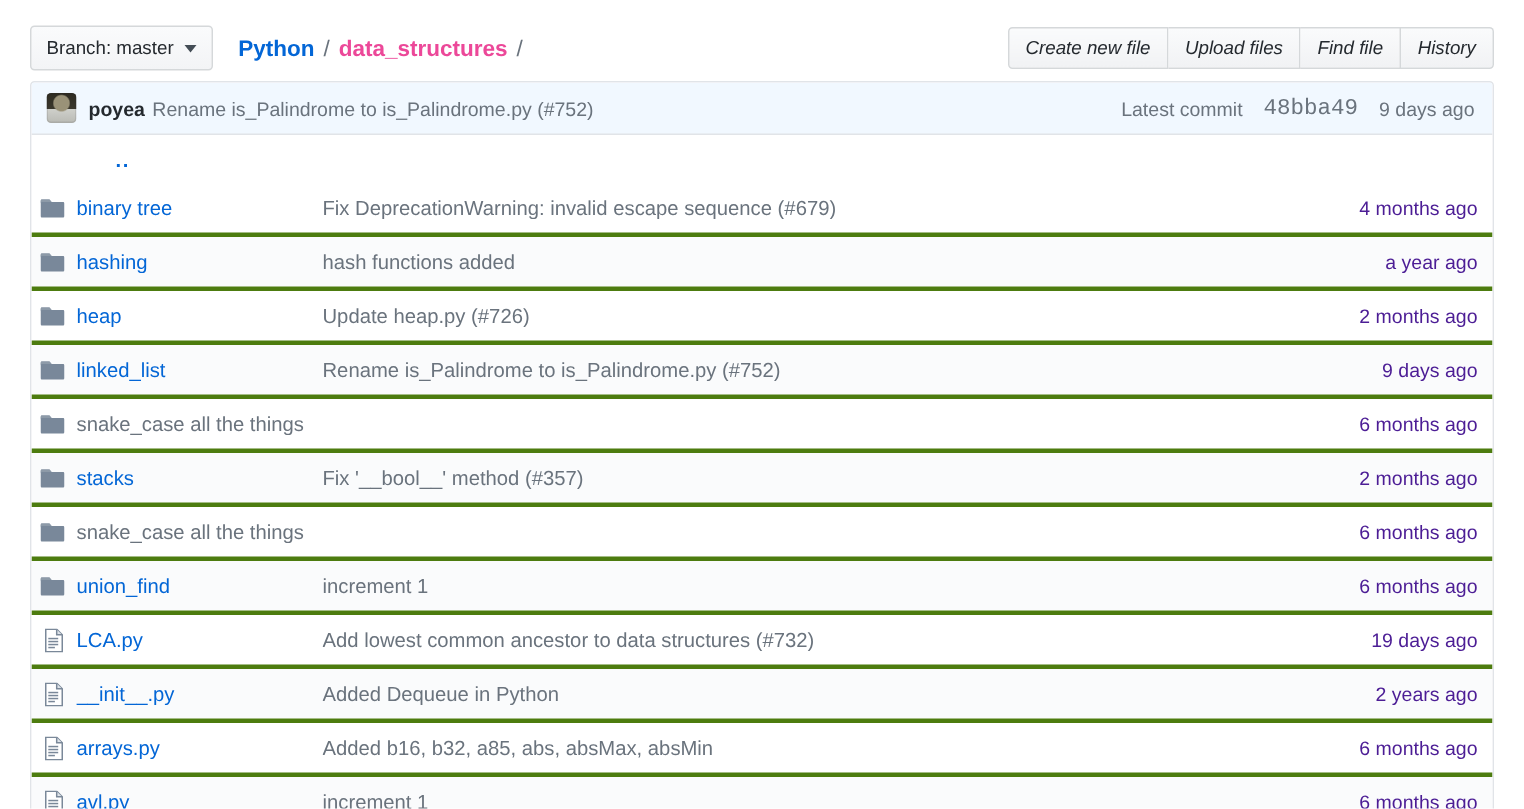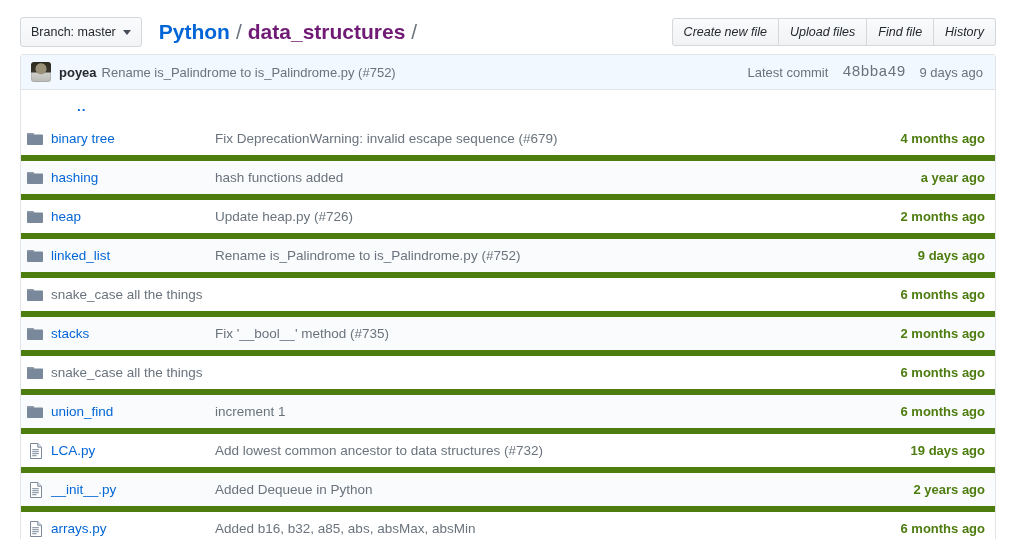--- a/index.html
+++ b/index.html
@@ -48,38 +48,38 @@
   .caret {
     width: 0; height: 0;
     border-left: 4px solid transparent;
     border-right: 4px solid transparent;
     border-top: 5px solid #444d56;
     display: inline-block;
     margin-left: 1px;
   }
   .breadcrumb {
     margin-left: 17px;
-    font-size: 21px;
+    font-size: 15px;
     font-weight: bold;
     white-space: nowrap;
     display: flex;
     align-items: baseline;
     gap: 0;
   }
   .breadcrumb .lnk {
     color: #0366d6;
     text-decoration: none;
     cursor: pointer;
   }
   .breadcrumb .sep {
     color: #6a737d;
     font-weight: normal;
     padding: 0 6px;
   }
-  .breadcrumb .cur { color: #701a75; }
+  .breadcrumb .cur { color: #ec4899; }
 
   .btn-group {
     margin-left: auto;
     display: flex;
     align-items: center;
   }
   .btn-group .btn {
     height: 28px;
     padding: 0 11px;
     display: inline-flex;
@@ -149,21 +149,21 @@
     font-size: 15px;
     color: #6a737d;
     cursor: pointer;
   }
 
   
   .row {
     display: flex;
     align-items: center;
     height: 33px;
-    border-top: 6px solid #4d7c0f;
+    border-top: 3px solid #4d7c0f;
     font-size: 13.5px;
     background: #fff;
   }
   .row.alt { background: #fafbfc; }
   .row.parent { height: 32px; border-top: none; }
   .row:first-child { border-top: none; }
 
   .c-icon {
     width: 30px;
     flex: none;
@@ -183,26 +183,25 @@
   .c-msg {
     flex: 1 1 auto;
     color: #6a737d;
     overflow: hidden;
     white-space: nowrap;
     text-overflow: ellipsis;
     padding-right: 12px;
   }
   .c-age {
     flex: none;
-    color: #4d7c0f;
+    color: #4c1d95;
     text-align: left;
     padding-right: 10px;
     white-space: nowrap;
     font-size: 13px;
-    font-weight: bold;
   }
   .namelink {
     color: #0366d6;
     text-decoration: none;
     cursor: pointer;
   }
   .updots {
     color: #0366d6;
     font-weight: bold;
     letter-spacing: 1px;
@@ -314,21 +313,21 @@
           <span class="c-age">6 months ago</span>
         </div>
         <div class="row alt">
           <span class="c-icon">
             <svg width="16" height="14" viewBox="0 0 16 14" aria-hidden="true">
               <path fill="#79889a" d="M1 1h5l1.4 1.6H15c.55 0 1 .45 1 1V12c0 .55-.45 1-1 1H1c-.55 0-1-.45-1-1V2c0-.55.45-1 1-1z"></path>
               <path fill="#8d9aa8" d="M1 1h5l1.4 1.6H1.2C.6 2.6 0 3 0 3.6V2c0-.55.45-1 1-1z"></path>
             </svg>
           </span>
           <span class="c-name"><a class="namelink">stacks</a></span>
-          <span class="c-msg">Fix '__bool__' method (#735)</span>
+          <span class="c-msg">Fix '__bool__' method (#357)</span>
           <span class="c-age">2 months ago</span>
         </div>
         <div class="row">
           <span class="c-icon">
             <svg width="16" height="14" viewBox="0 0 16 14" aria-hidden="true">
               <path fill="#79889a" d="M1 1h5l1.4 1.6H15c.55 0 1 .45 1 1V12c0 .55-.45 1-1 1H1c-.55 0-1-.45-1-1V2c0-.55.45-1 1-1z"></path>
               <path fill="#8d9aa8" d="M1 1h5l1.4 1.6H1.2C.6 2.6 0 3 0 3.6V2c0-.55.45-1 1-1z"></path>
             </svg>
           </span>
           <span class="c-msg">snake_case all the things</span>

